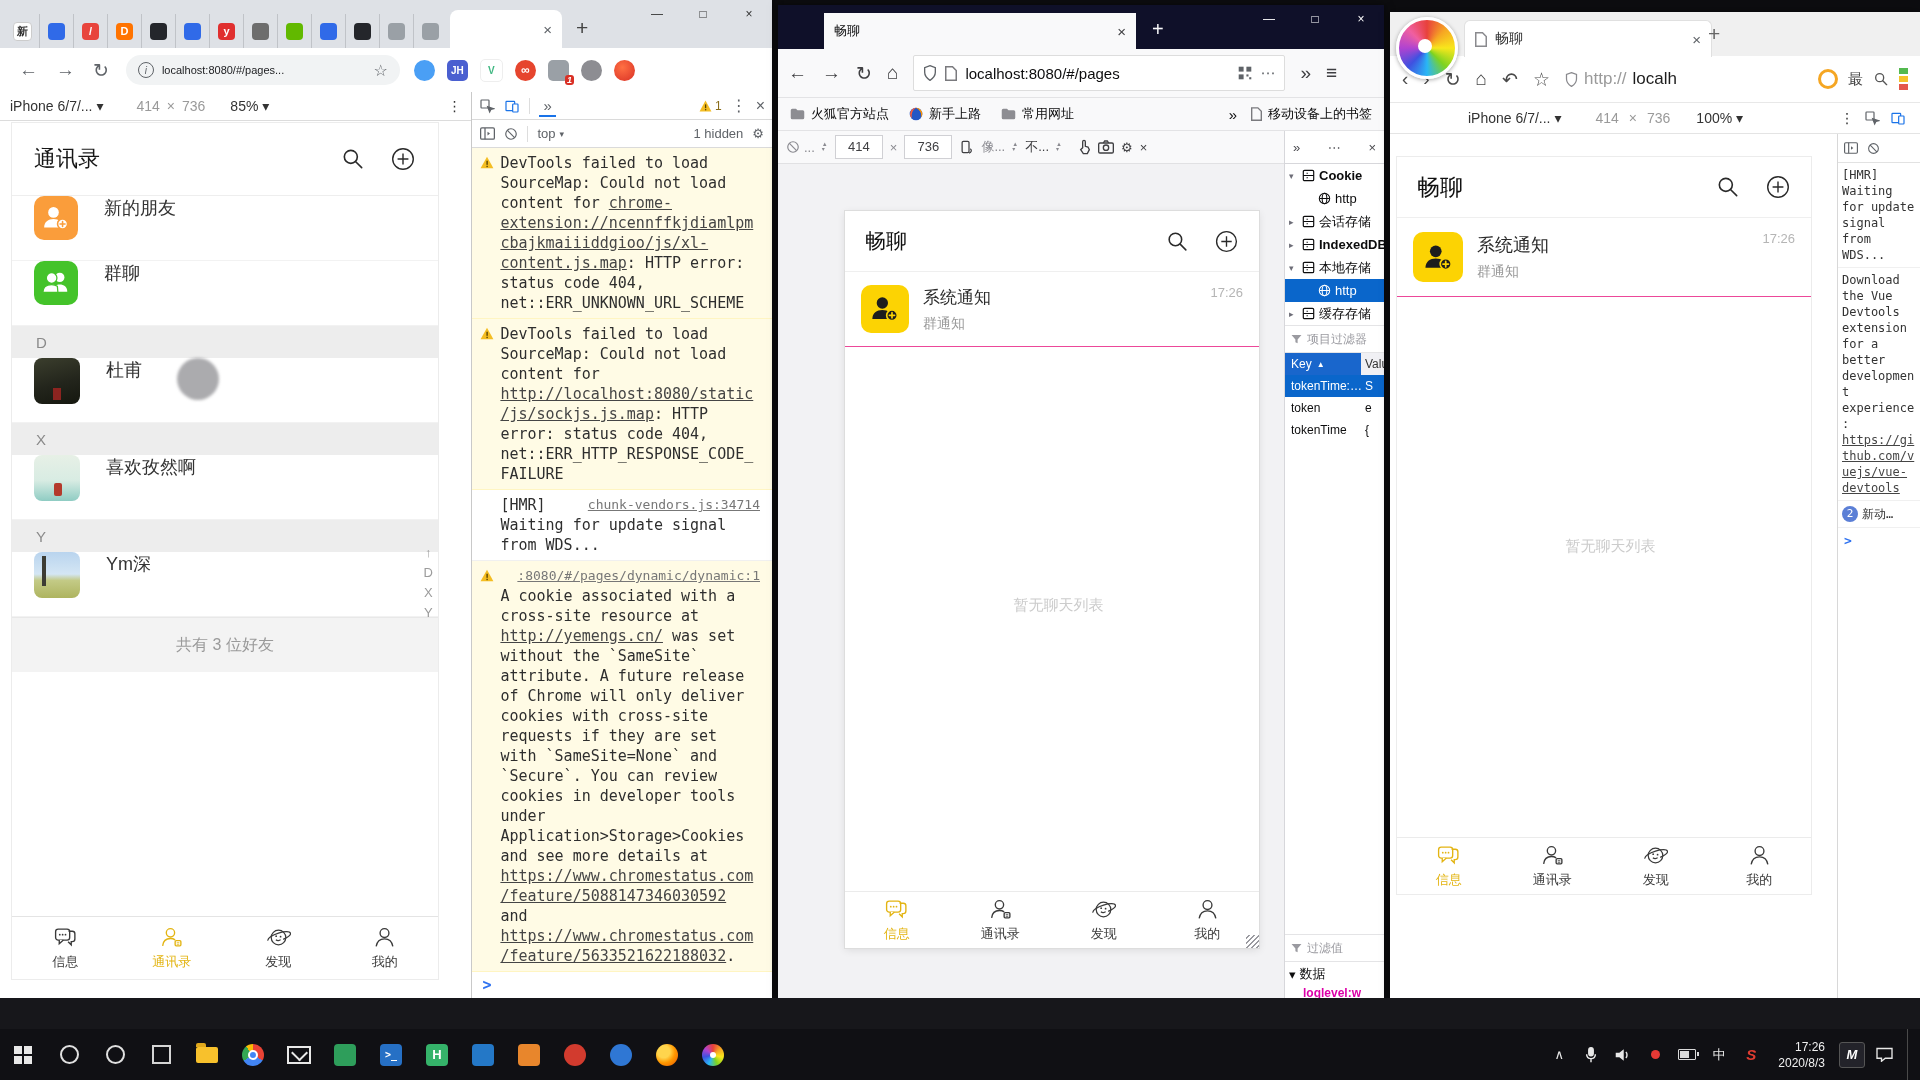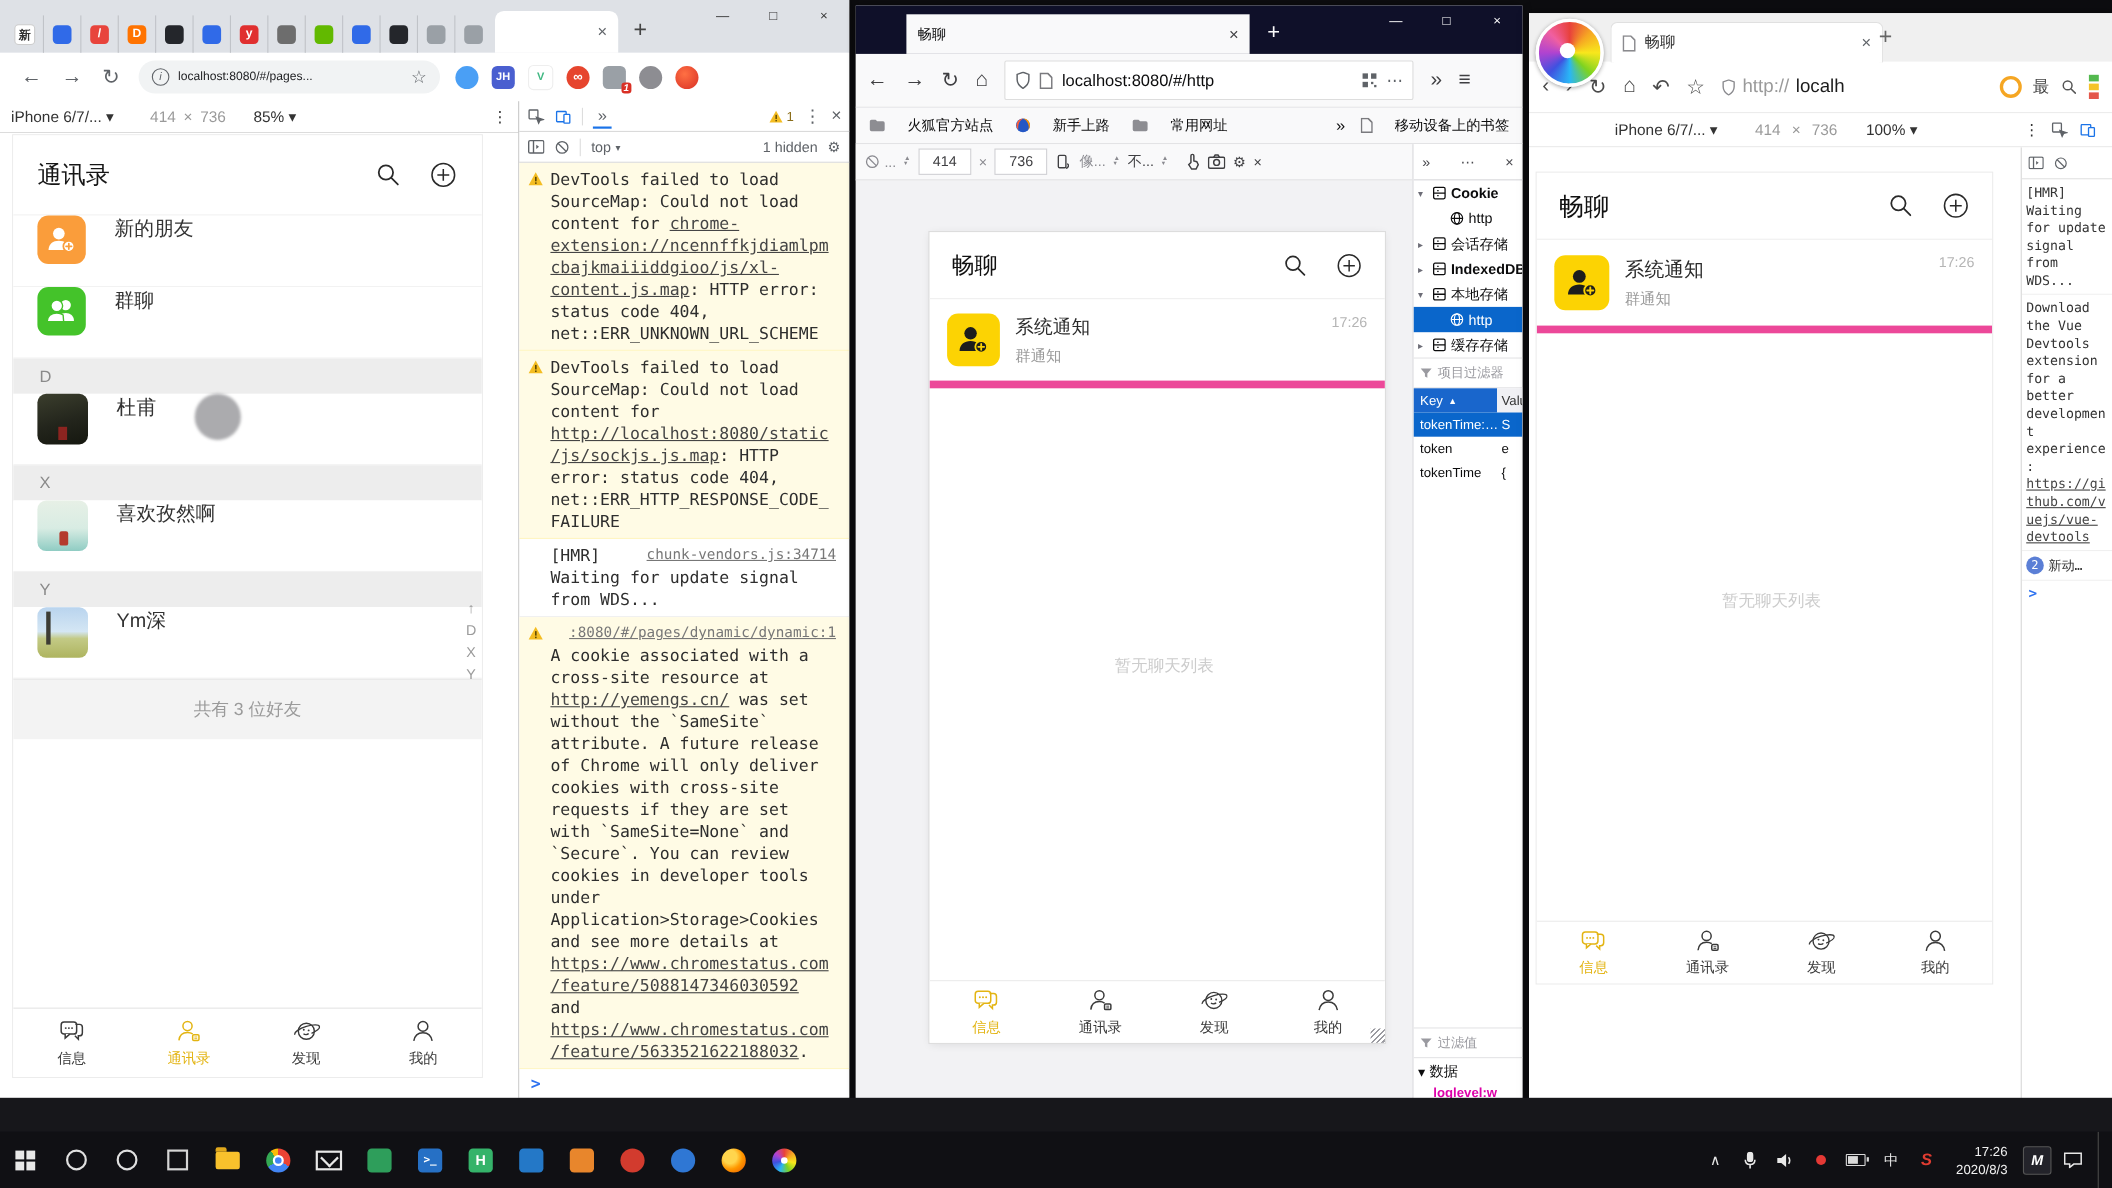--- a/index.html
+++ b/index.html
@@ -95,35 +95,35 @@
   .fwc{width:46px;height:28px;color:#fff;display:flex;align-items:center;justify-content:center;font-size:12px}
   .f-navbar{height:48px;background:#f9f9fa;border-bottom:1px solid #e3e3e5;display:flex;align-items:center;
        padding:0 10px;color:#3f3f42;gap:15px}
   .f-navbar .nav-g{font-size:19px}
   .f-urlbar{width:352px;height:34px;background:#fff;border:1px solid #ddd;border-radius:2px;display:flex;
        align-items:center;padding:0 9px;gap:8px;font-size:15px;color:#0c0c0d}
   .f-url{white-space:nowrap;overflow:hidden}
   .f-urlbar .sp{flex:1}
   .f-bookmarks{height:32px;background:#f9f9fa;border-bottom:1px solid #e3e3e5;display:flex;align-items:center;
        padding:0 12px;font-size:13px;color:#0c0c0d;gap:20px}
-  .bm{display:flex;align-items:center;gap:20px;white-space:nowrap}
+  .bm{display:flex;align-items:center;gap:6px;white-space:nowrap}
   .bm-right{margin-left:auto;display:flex;align-items:center;gap:14px}
   .f-body{display:flex;height:869px}
   .f-rdm{flex:1;display:flex;flex-direction:column;background:#f2f2f4;min-width:0}
   .f-rdmbar{height:32px;background:#f9f9fa;border-bottom:1px solid #e1e1e3;display:flex;align-items:center;
        gap:7px;padding:0 8px;font-size:13px;color:#3f3f42}
   .dim-box{width:46px;height:22px;border:1px solid #d0d0d4;background:#fff;text-align:center;line-height:22px;font-size:13px}
   .updn{display:flex;flex-direction:column;font-size:6px;line-height:5px;color:#8a8a90}
   .rdm-dd{display:flex;align-items:center;gap:4px;color:#8a8a90}
   .f-stage{flex:1;position:relative}
   #phone-m{position:absolute;left:67px;top:47px;width:414px;height:737px;background:#fff;
        box-shadow:0 0 0 1px #ddd,0 2px 8px rgba(0,0,0,.1)}
   .m-head{height:60px;display:flex;align-items:center;padding:0 20px;border-bottom:1px solid #efefef}
   .m-title{font-size:21px;color:#111}
-  .chat-row{height:74px;display:flex;align-items:center;padding:0 16px;border-bottom:7px solid #ec4899}
+  .chat-row{height:74px;display:flex;align-items:center;padding:0 16px;border-bottom:1px solid #ec4899}
   .chat-ic{width:48px;height:48px;border-radius:10px;background:#fcd303;--bg:#fcd303;color:#1d1d1d;
        display:flex;align-items:center;justify-content:center}
   .chat-ic svg{width:32px;height:32px}
   .chat-main{margin-left:14px;display:flex;flex-direction:column;gap:6px}
   .chat-name{font-size:17px;color:#2b2b2b}
   .chat-sub{font-size:14px;color:#9b9b9b}
   .chat-time{margin-left:auto;align-self:flex-start;margin-top:13px;font-size:13px;color:#b5b5b5}
   .app-empty{position:absolute;left:13px;right:0;top:385px;text-align:center;color:#ccc;font-size:15px}
   .m-tabbar{position:absolute;bottom:0;left:0;right:0;height:56px;border-top:1px solid #ebebeb;background:#fff;display:flex}
   .resize-corner{position:absolute;left:468px;top:771px;width:13px;height:13px;z-index:3;
@@ -527,21 +527,21 @@
       <span>
           <svg width="14" height="16" viewBox="0 0 20 24" fill="none" stroke="#5f6368" stroke-width="2">
             <path d="M10 1l8 3v7c0 6-4 9.5-8 12-4-2.5-8-6-8-12V4z"></path>
           </svg>
         </span>
       <span>
           <svg width="12" height="15" viewBox="0 0 16 20" fill="none" stroke="#7a7a7e" stroke-width="2">
             <path d="M1 1h9l5 5v13H1z"></path>
           </svg>
         </span>
-      <span class="f-url">localhost:8080/#/http</span>
+      <span class="f-url">localhost:8080/#/pages</span>
       <span class="sp"></span>
       <span>
           <svg width="14" height="14" viewBox="0 0 20 20" fill="#5f6368">
             <rect x="1" y="1" width="7" height="7"></rect>
             <rect x="12" y="1" width="7" height="7"></rect>
             <rect x="1" y="12" width="7" height="7"></rect>
             <rect x="12" y="12" width="3" height="3"></rect>
             <rect x="16" y="16" width="3" height="3"></rect>
           </svg>
         </span>

